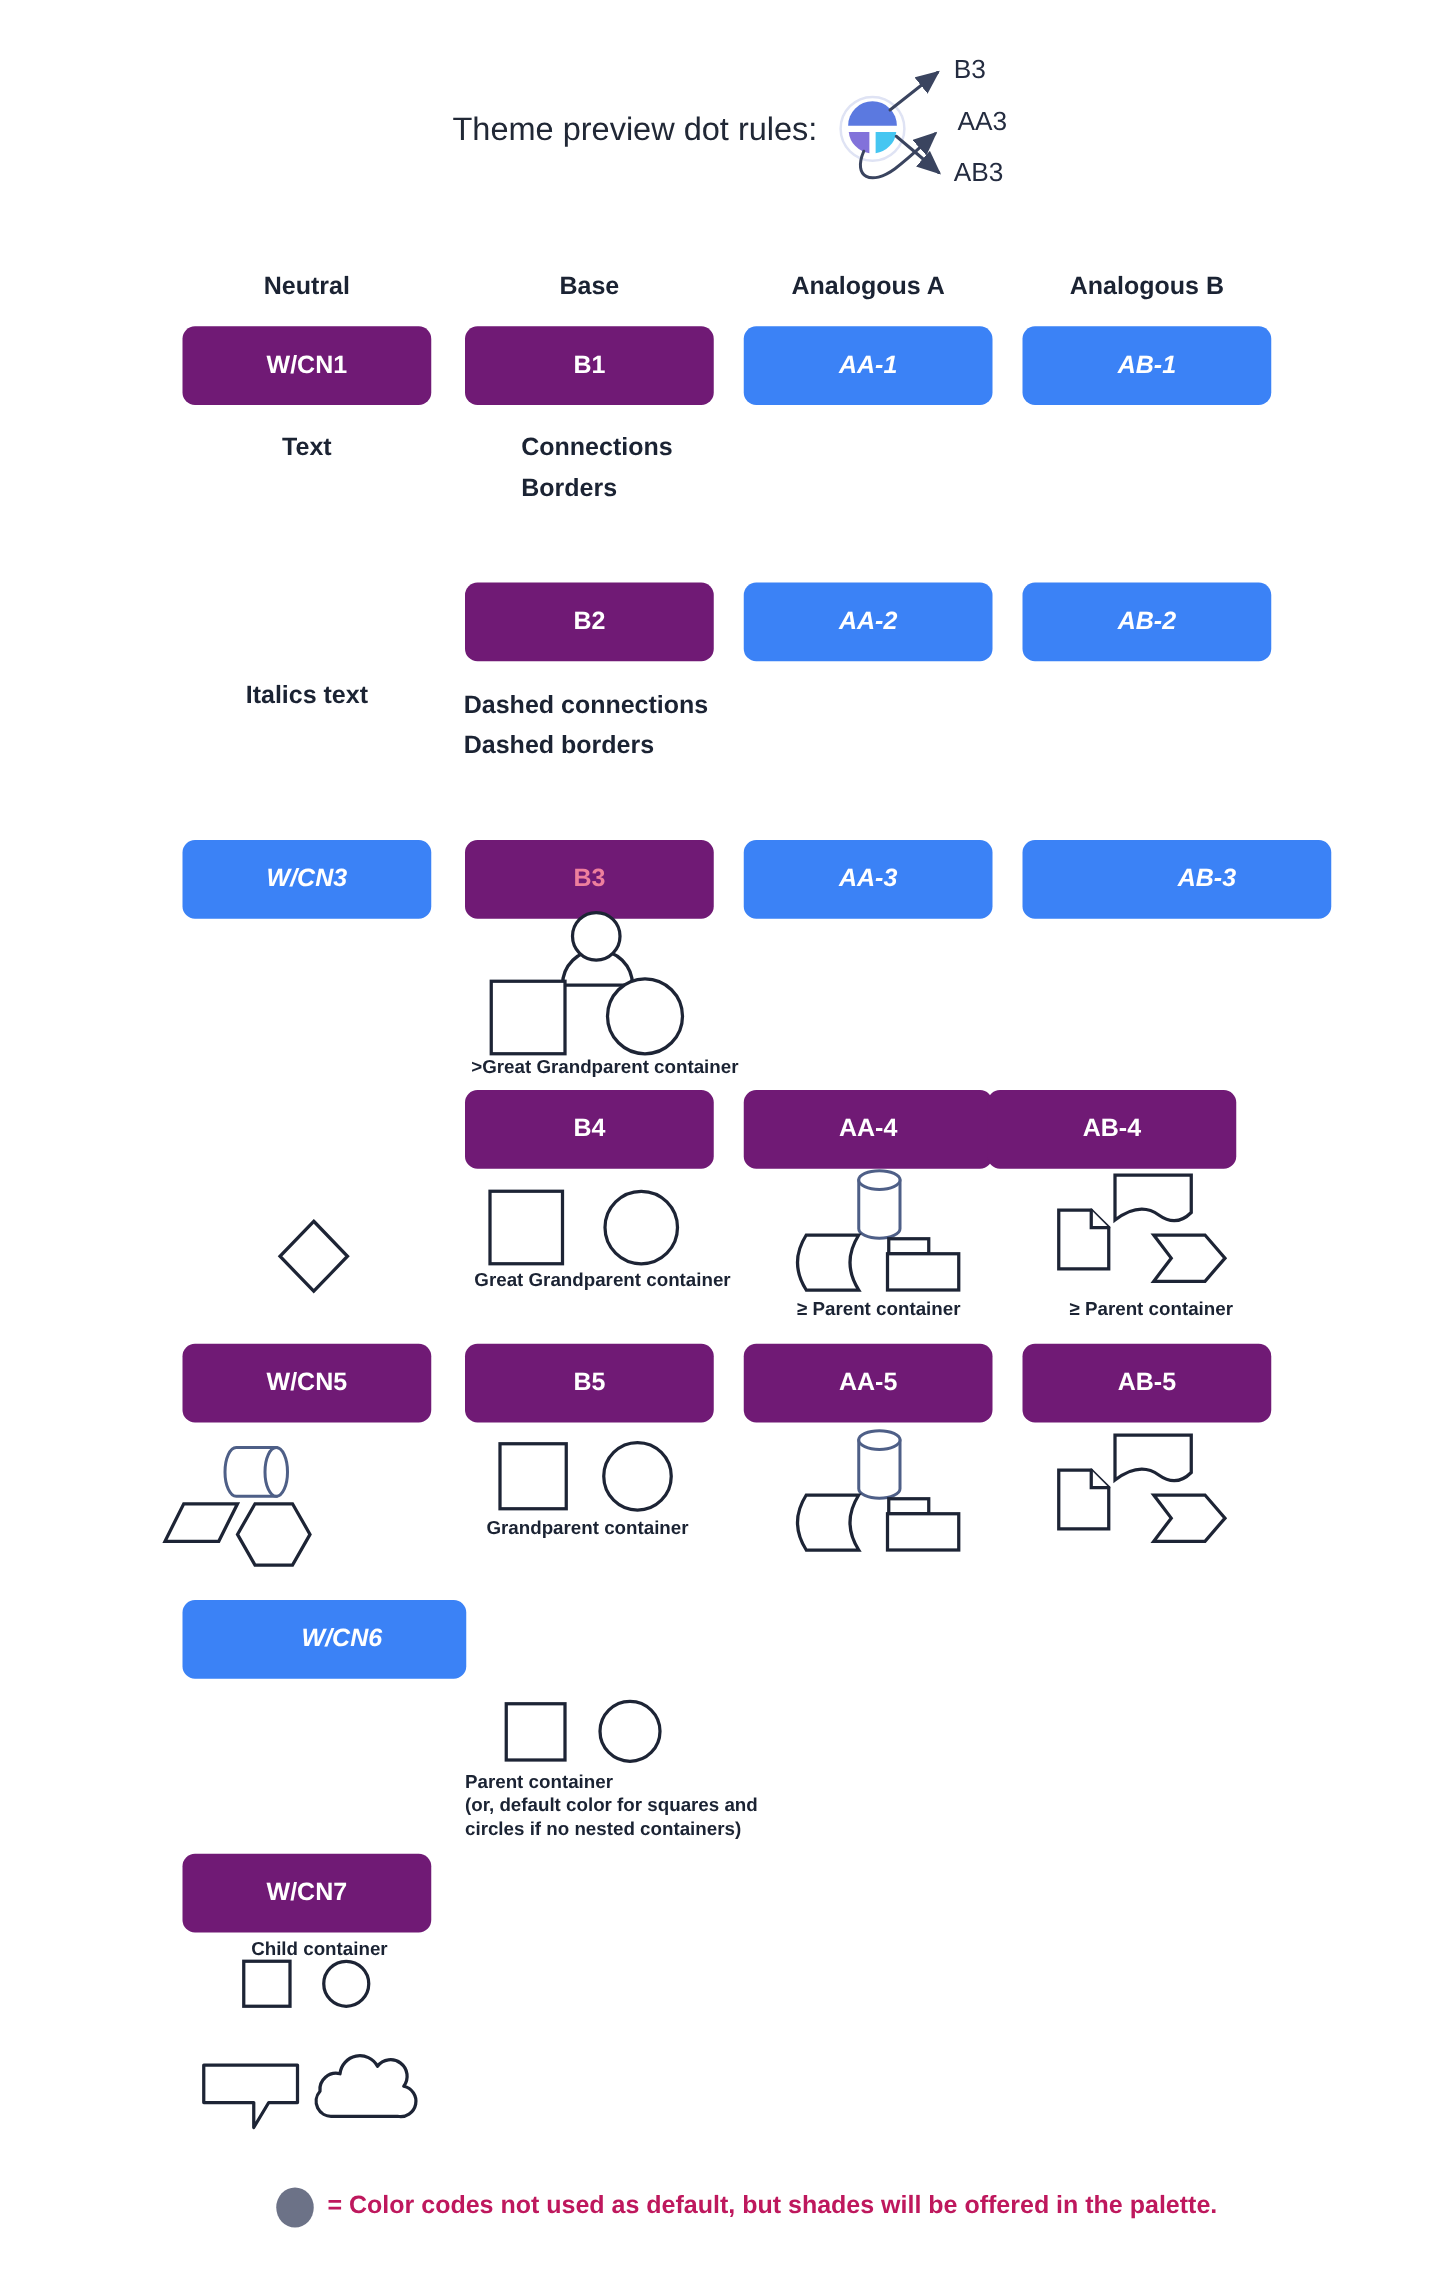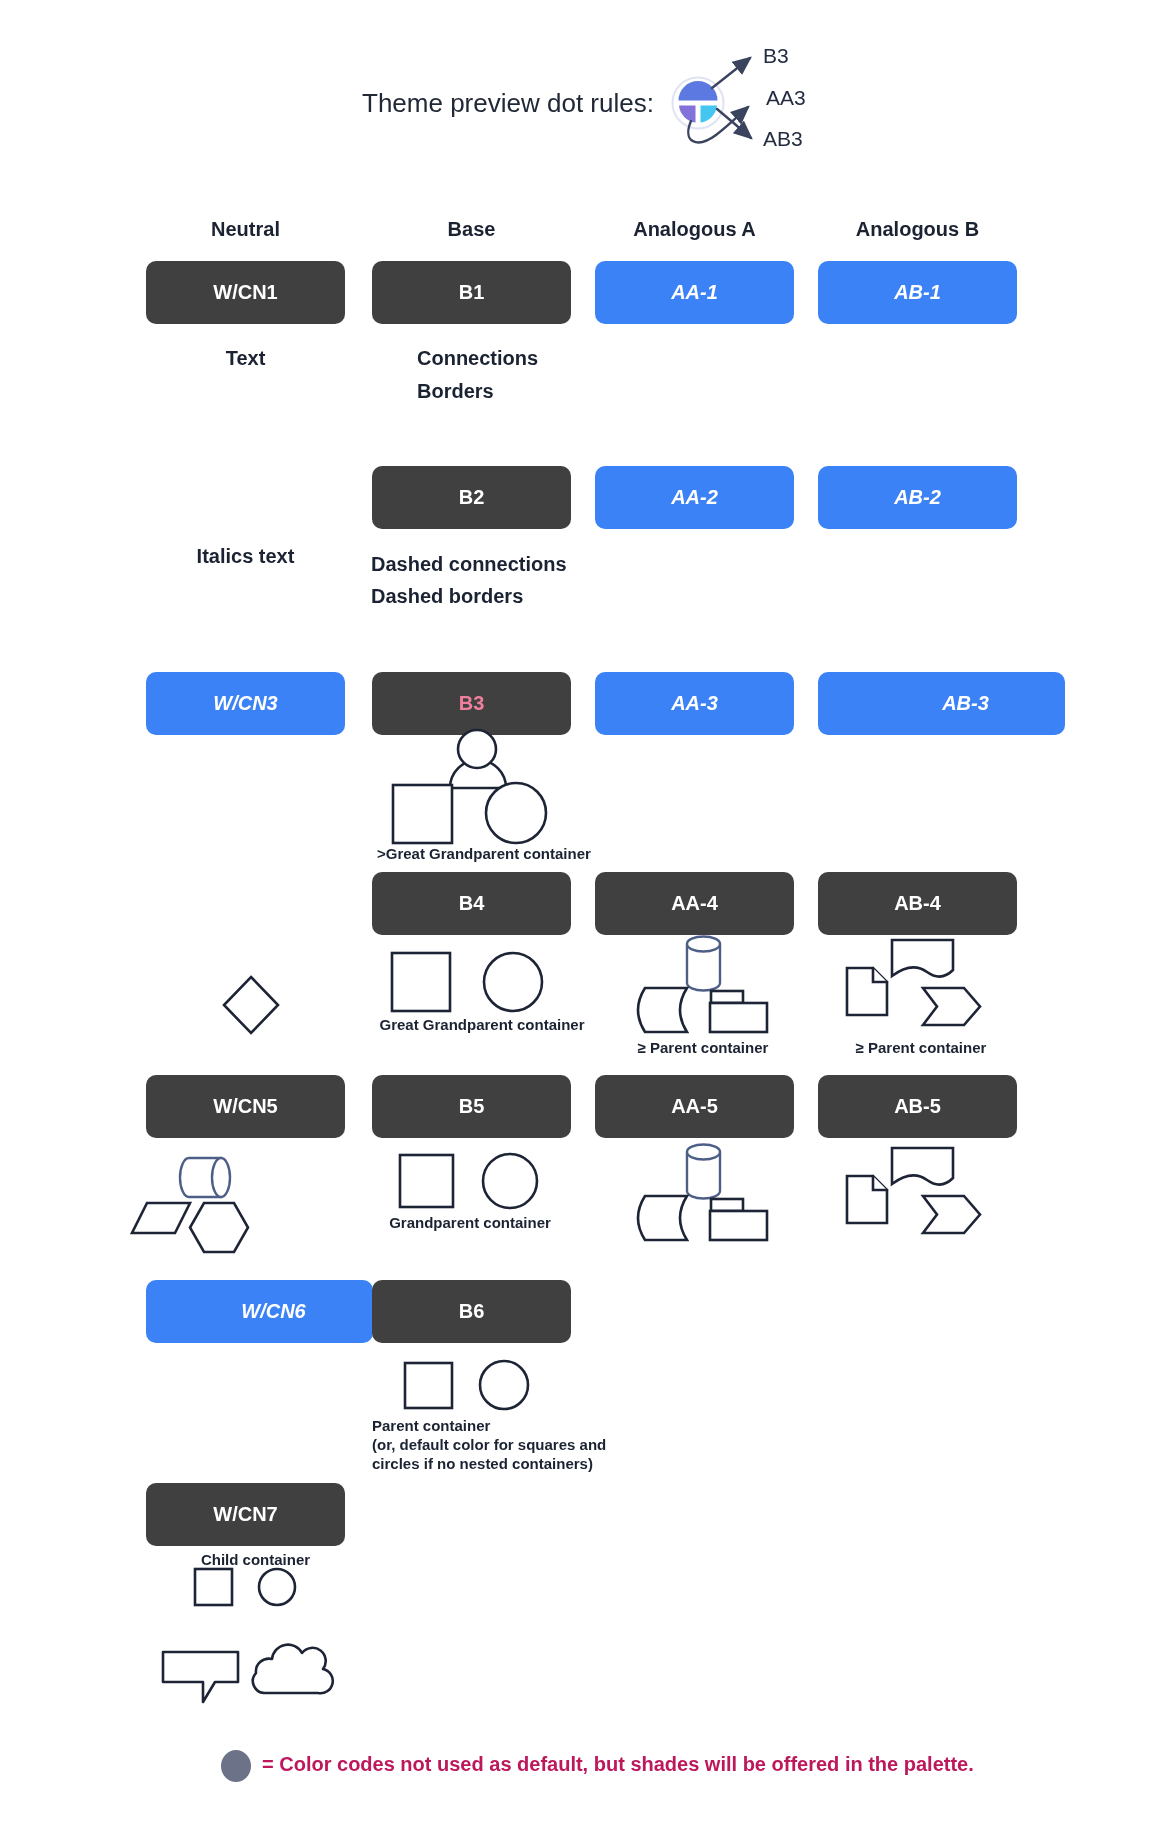--- a/index.html
+++ b/index.html
@@ -2,21 +2,21 @@
 <html><head>
 <meta charset="utf-8">
 <style>
   html,body{margin:0;padding:0;background:#fff;}
   .canvas{position:relative;width:1164px;height:1822px;background:#fff;
           font-family:"Liberation Sans",sans-serif;color:#1b2333;overflow:hidden;}
   .title{position:absolute;font-size:26px;font-weight:500;color:#212836;}
   .hdr{position:absolute;width:199px;text-align:center;font-size:20px;font-weight:700;color:#1b2333;}
   .sw{position:absolute;width:199px;height:63px;border-radius:10px;display:flex;
       align-items:center;justify-content:center;font-size:20px;font-weight:700;color:#ffffff;}
-  .sw.dark{background:#404040;}
+  .sw.dark{background:#701a75;}
   .sw.gray{background:#3b82f6;font-style:italic;}
   .sw.pinklbl{color:#ee7f9d;}
   .cap{position:absolute;font-weight:700;color:#1b2333;}
   .mid{font-size:20px;}
   .small{font-size:15px;}
   .ctr{text-align:center;}
   .dot-label{position:absolute;font-size:21px;font-weight:500;color:#242c40;}
   .legend-dot{position:absolute;width:30px;height:32px;border-radius:50%;background:#6c7287;}
   .legend-text{position:absolute;font-size:20px;font-weight:700;color:#be185d;}
   svg{position:absolute;overflow:visible;}
@@ -79,21 +79,21 @@
   <svg style="left:370px;top:726px;" width="180" height="126" viewBox="0 0 180 126">
     <path class="shape" d="M80,62 A28,28 0 0 1 136,62 Z"></path>
     <circle class="shape" cx="107" cy="23" r="19"></circle>
     <rect class="shape" x="23" y="59" width="59" height="58"></rect>
     <circle class="shape" cx="146" cy="87" r="30"></circle>
   </svg>
   <div class="cap small" style="left:377px;top:845px;">&gt;Great Grandparent container</div>
 
   <div class="sw dark" style="left:372px;top:872px;">B4</div>
   <div class="sw dark" style="left:595px;top:872px;">AA-4</div>
-  <div class="sw dark" style="left:818px;top:872px;">AB-4</div>
+  <div class="sw dark" style="left:790px;top:872px;">AB-4</div>
 
   <svg style="left:220px;top:975px;" width="62" height="60" viewBox="0 0 62 60">
     <polygon class="shape" points="31,2 58,30 31,58 4,30"></polygon>
   </svg>
 
   <svg style="left:385px;top:945px;" width="165" height="70" viewBox="0 0 165 70">
     <rect class="shape" x="7" y="8" width="58" height="58"></rect>
     <circle class="shape" cx="128" cy="37" r="29"></circle>
   </svg>
   <div class="cap small ctr" style="left:372px;top:1016px;width:220px;">Great Grandparent container</div>
@@ -142,21 +142,20 @@
   </svg>
 
   <svg style="left:840px;top:1140px;" width="150" height="100" viewBox="0 0 150 100">
     <path class="shape" d="M52,8 H113 V38 Q101,50 87,40 Q72,29 52,44 Z"></path>
     <path class="shape" d="M7,36 H33 L47,50 V83 H7 Z"></path>
     <path class="shape" d="M33,36 V50 H47" fill="none"></path>
     <path class="shape" d="M83,56 H124 L140,74.5 L124,93 H83 L97,74.5 Z"></path>
   </svg>
 
   <div class="sw gray" style="left:146px;top:1280px;padding-left:28px;">W/CN6</div>
-  <div class="sw dark" style="left:372px;top:1280px;">B6</div>
 
   <svg style="left:400px;top:1358px;" width="130" height="52" viewBox="0 0 130 52">
     <rect class="shape" x="5" y="5" width="47" height="45"></rect>
     <circle class="shape" cx="104" cy="27" r="24"></circle>
   </svg>
   <div class="cap small" style="left:372px;top:1417px;">Parent container</div>
   <div class="cap small" style="left:372px;top:1436px;">(or, default color for squares and</div>
   <div class="cap small" style="left:372px;top:1455px;">circles if no nested containers)</div>
 
   <div class="sw dark" style="left:146px;top:1483px;">W/CN7</div>

